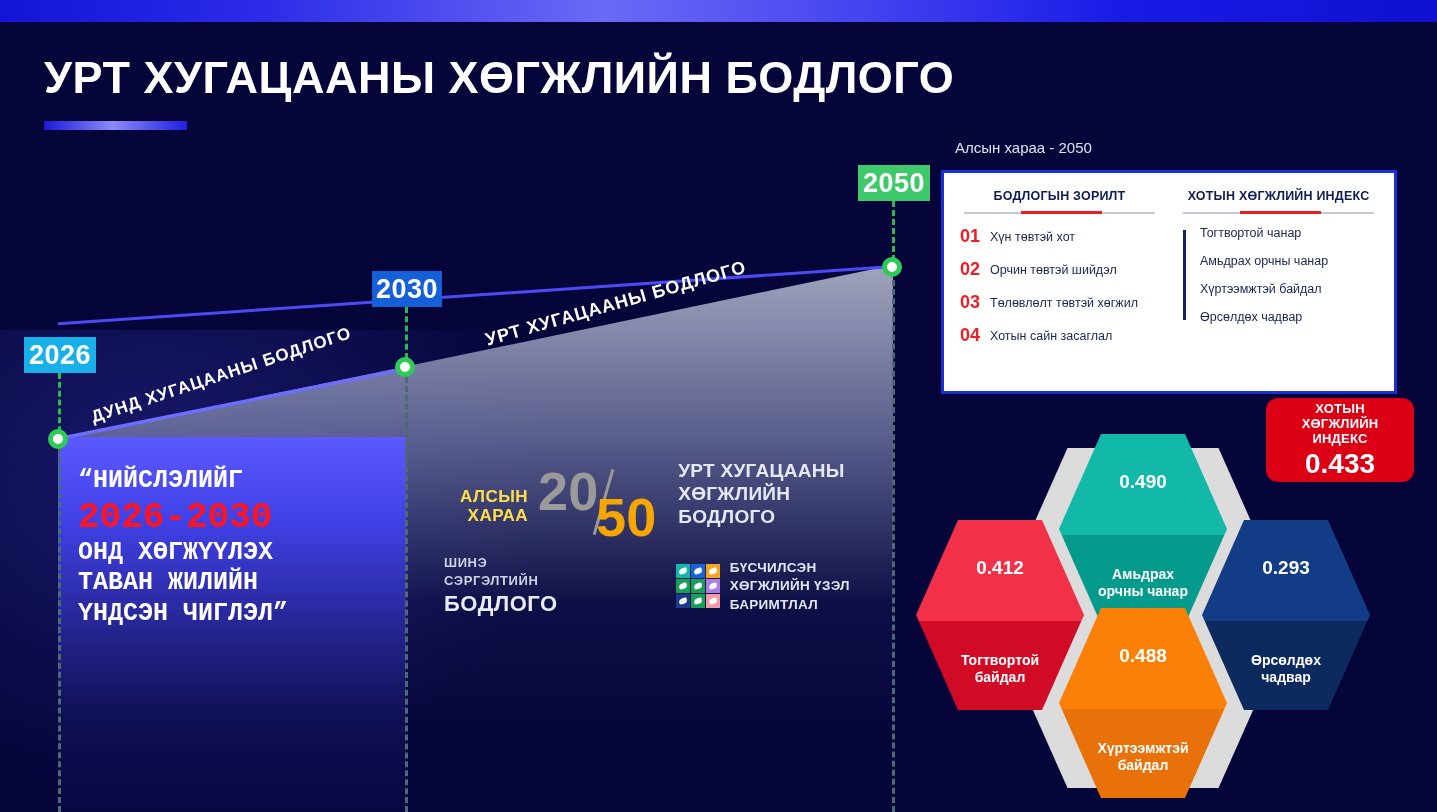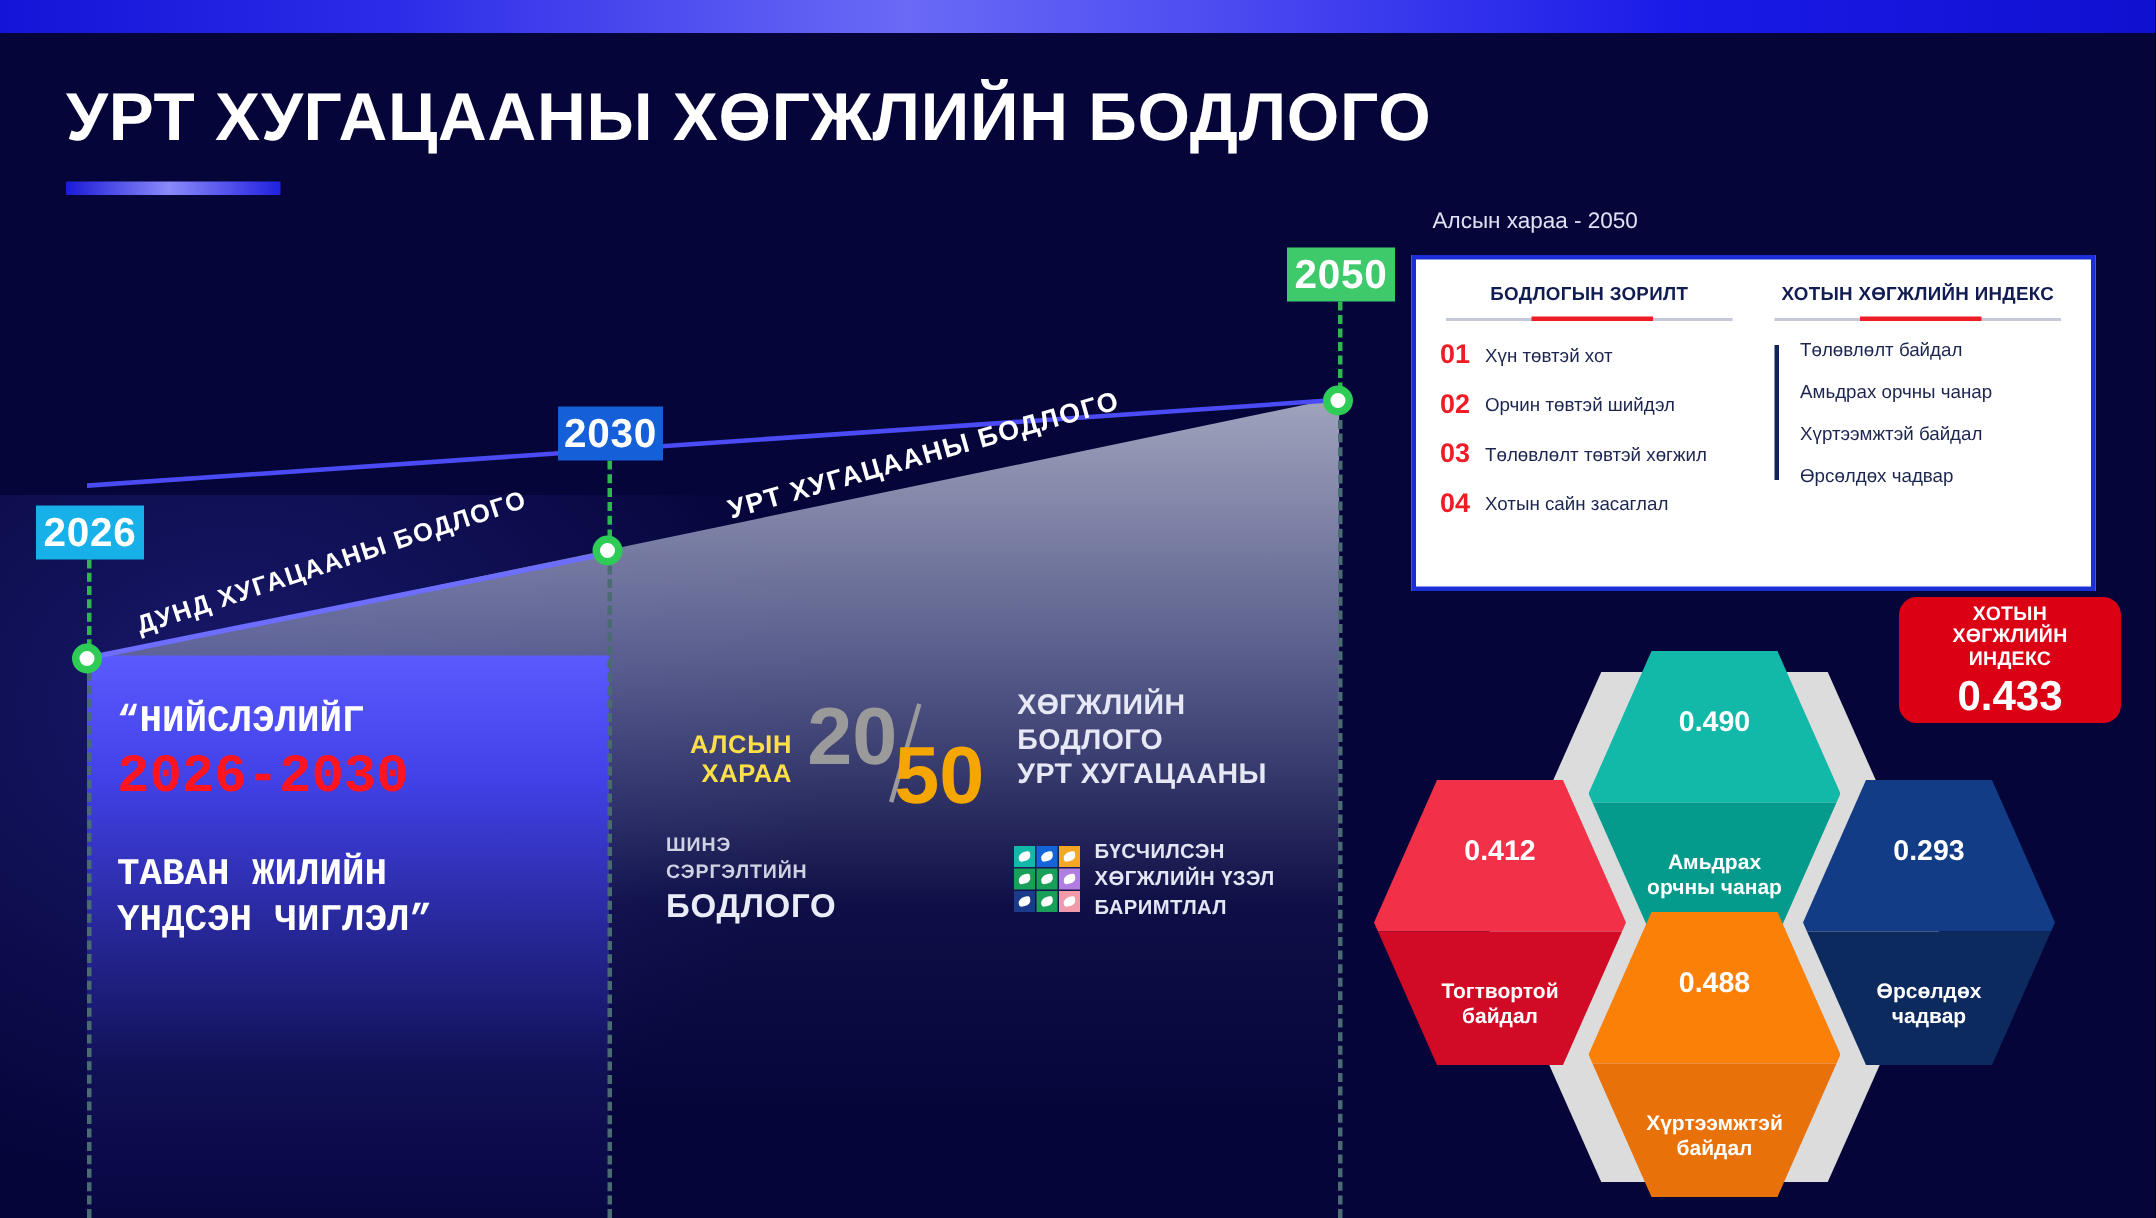--- a/index.html
+++ b/index.html
@@ -207,39 +207,39 @@
   <div class="year-badge y2026">2026</div>
   <div class="year-badge y2030">2030</div>
   <div class="year-badge y2050">2050</div>
 
   <div class="slope-label lbl-mid">ДУНД ХУГАЦААНЫ БОДЛОГО</div>
   <div class="slope-label lbl-long">УРТ ХУГАЦААНЫ БОДЛОГО</div>
 
   <div class="quote">
     <span>“НИЙСЛЭЛИЙГ</span>
     <span class="hl">2026-2030</span>
-    <br>
+    <span>ОНД ХӨГЖҮҮЛЭХ</span><br>
     <span>ТАВАН ЖИЛИЙН</span><br>
     <span>ҮНДСЭН ЧИГЛЭЛ”</span>
   </div>
 
   <div class="lockup">
     <div class="lk-row">
       <div class="lk-small">
         <div>АЛСЫН</div>
         <div>ХАРАА</div>
       </div>
       <div class="lk-2050">
         <span class="lk-20">20</span>
         <span class="lk-slash"></span>
         <span class="lk-50">50</span>
       </div>
       <div class="lk-right">
+        <div>УРТ ХУГАЦААНЫ</div>
         <div>ХӨГЖЛИЙН БОДЛОГО</div>
-        <div>УРТ ХУГАЦААНЫ</div>
       </div>
     </div>
 
     <div class="lk-bottom">
       <div class="lk-policy">
         <span>ШИНЭ СЭРГЭЛТИЙН</span>
         <b>БОДЛОГО</b>
       </div>
       <div class="tilegrid">
         <i style="background:#12b8a8"></i>
@@ -287,21 +287,21 @@
     </div>
 
     <div class="card-col right">
       <div class="col-head">ХОТЫН ХӨГЖЛИЙН ИНДЕКС</div>
       <div class="col-rule">
           <span></span>
         </div>
       <div class="idx-wrap">
         <div class="idx-bar"></div>
         <div class="idx-list">
-          <div class="idx-row">Төлөвлөлт байдал</div>
+          <div class="idx-row">Тогтвортой чанар</div>
           <div class="idx-row">Амьдрах орчны чанар</div>
           <div class="idx-row">Хүртээмжтэй байдал</div>
           <div class="idx-row">Өрсөлдөх чадвар</div>
         </div>
       </div>
     </div>
   </div>
 
   <div class="redbadge">
     <div class="rb-t">ХОТЫН</div>

